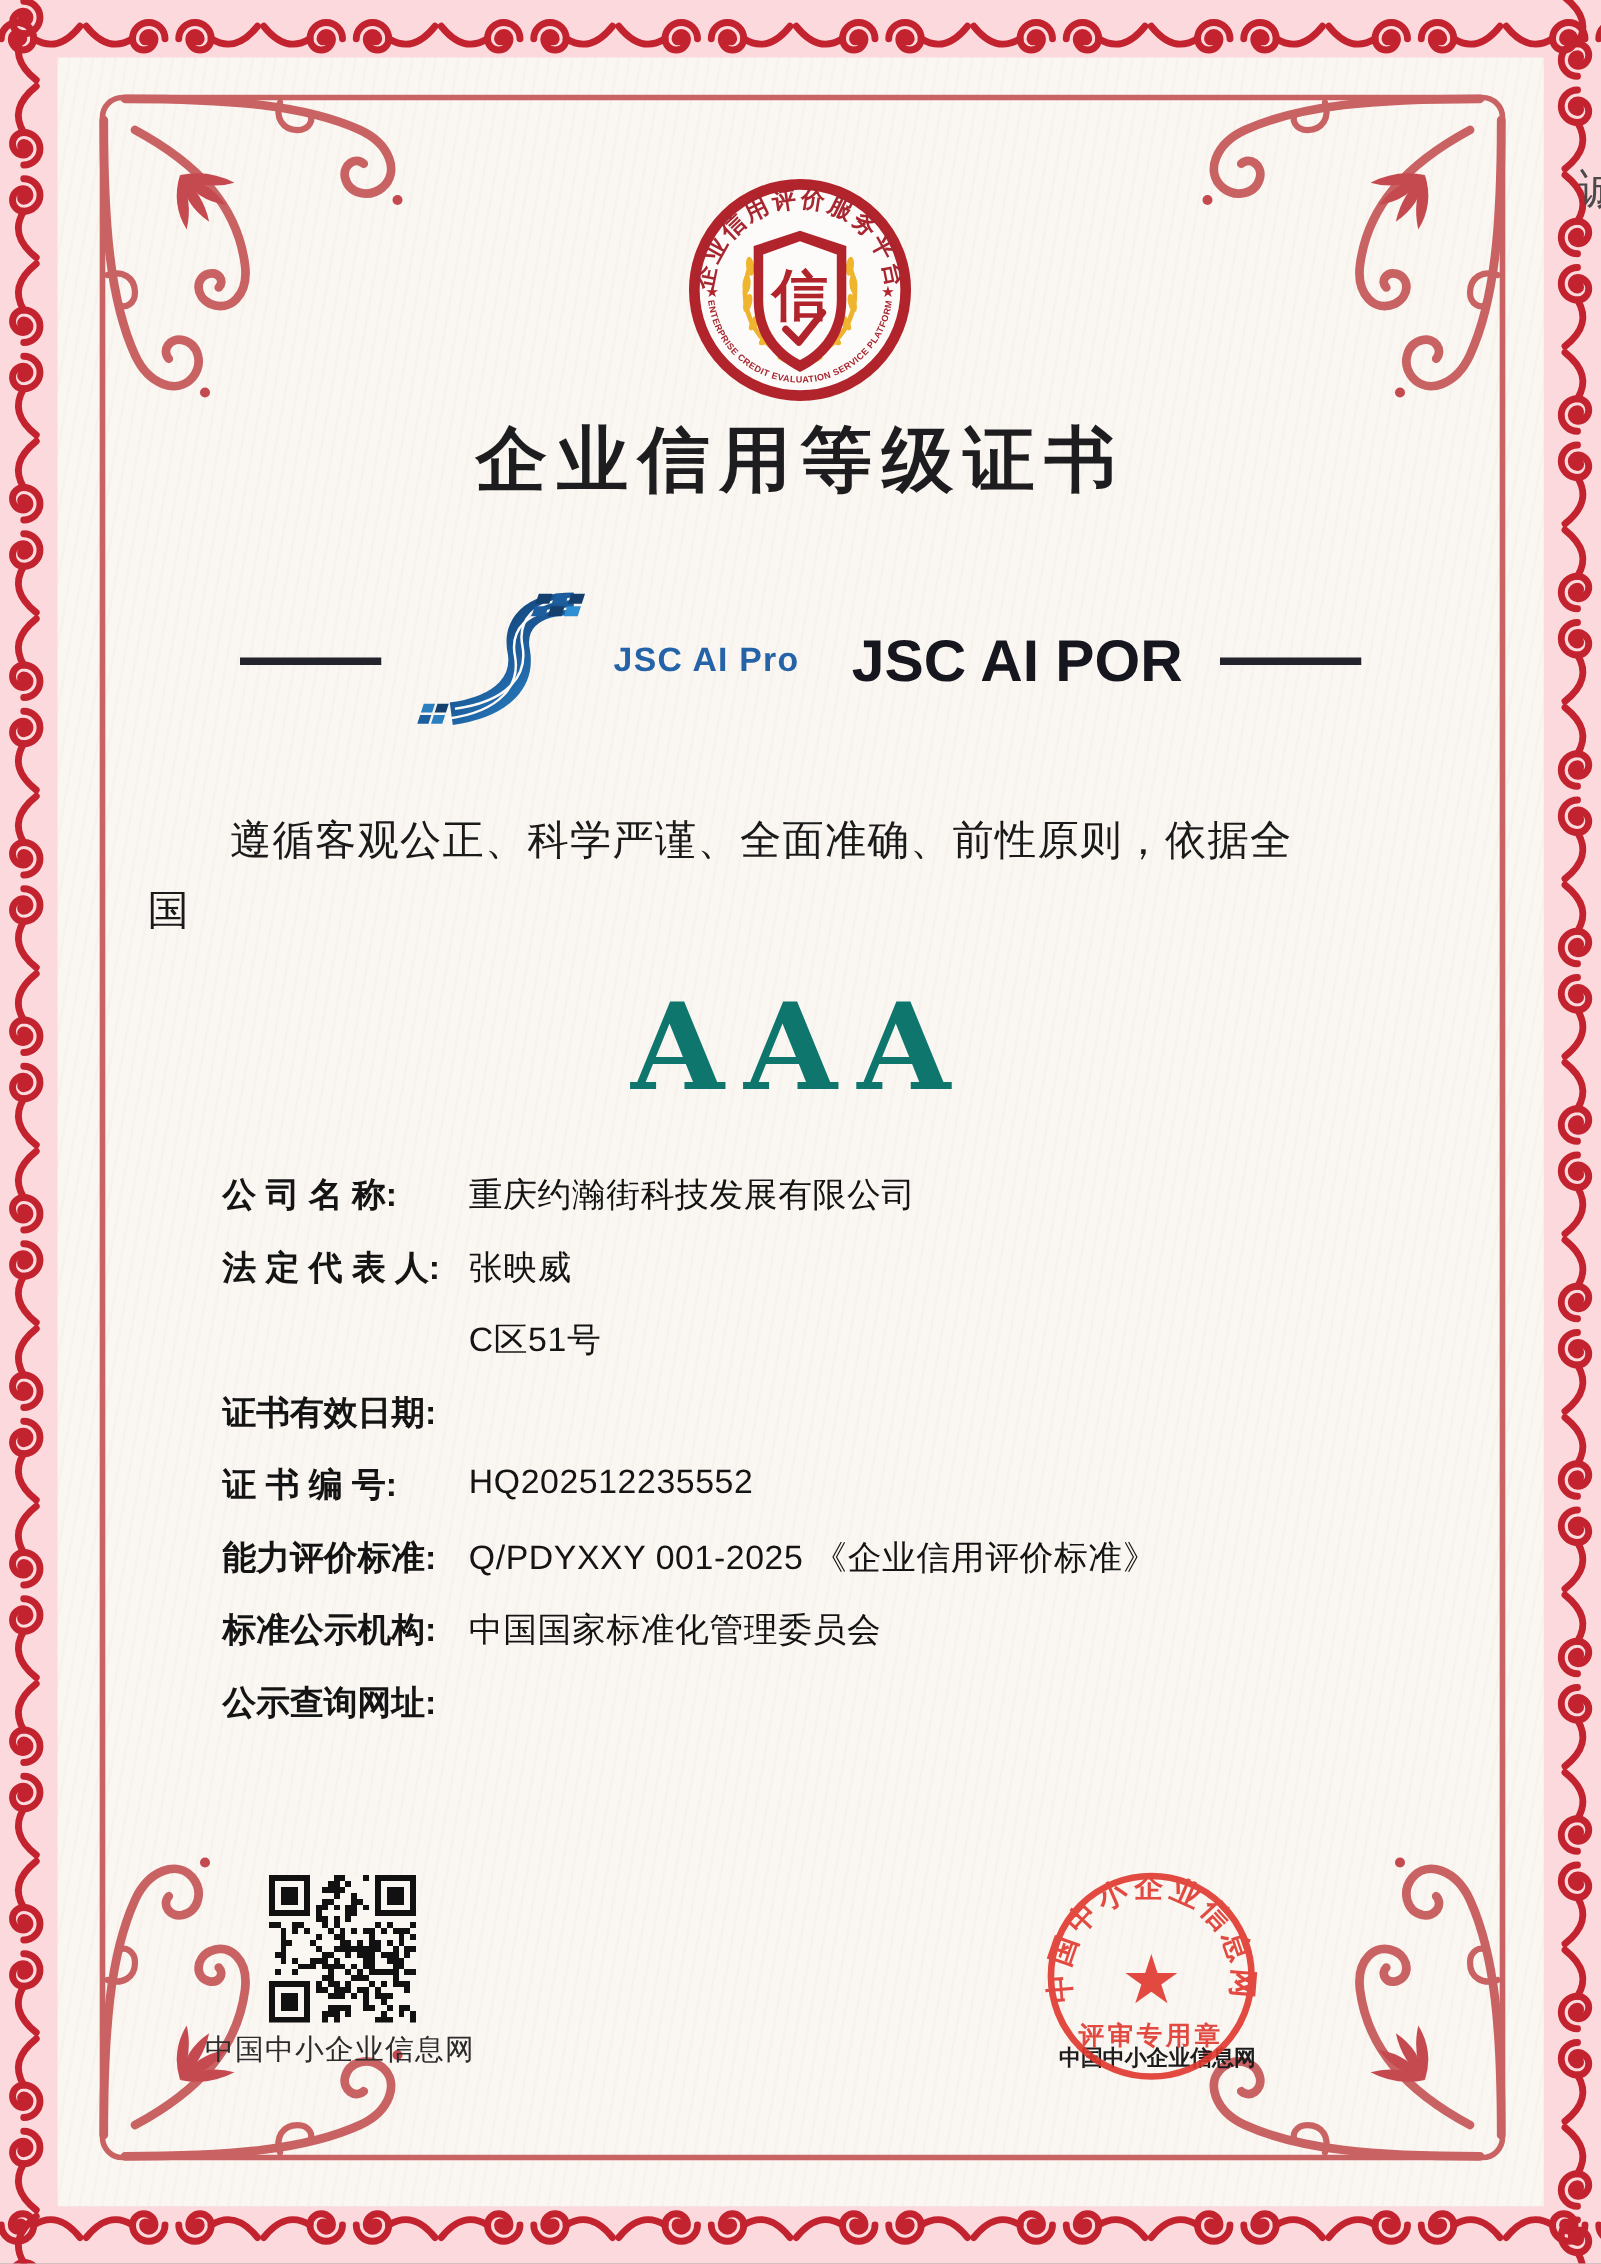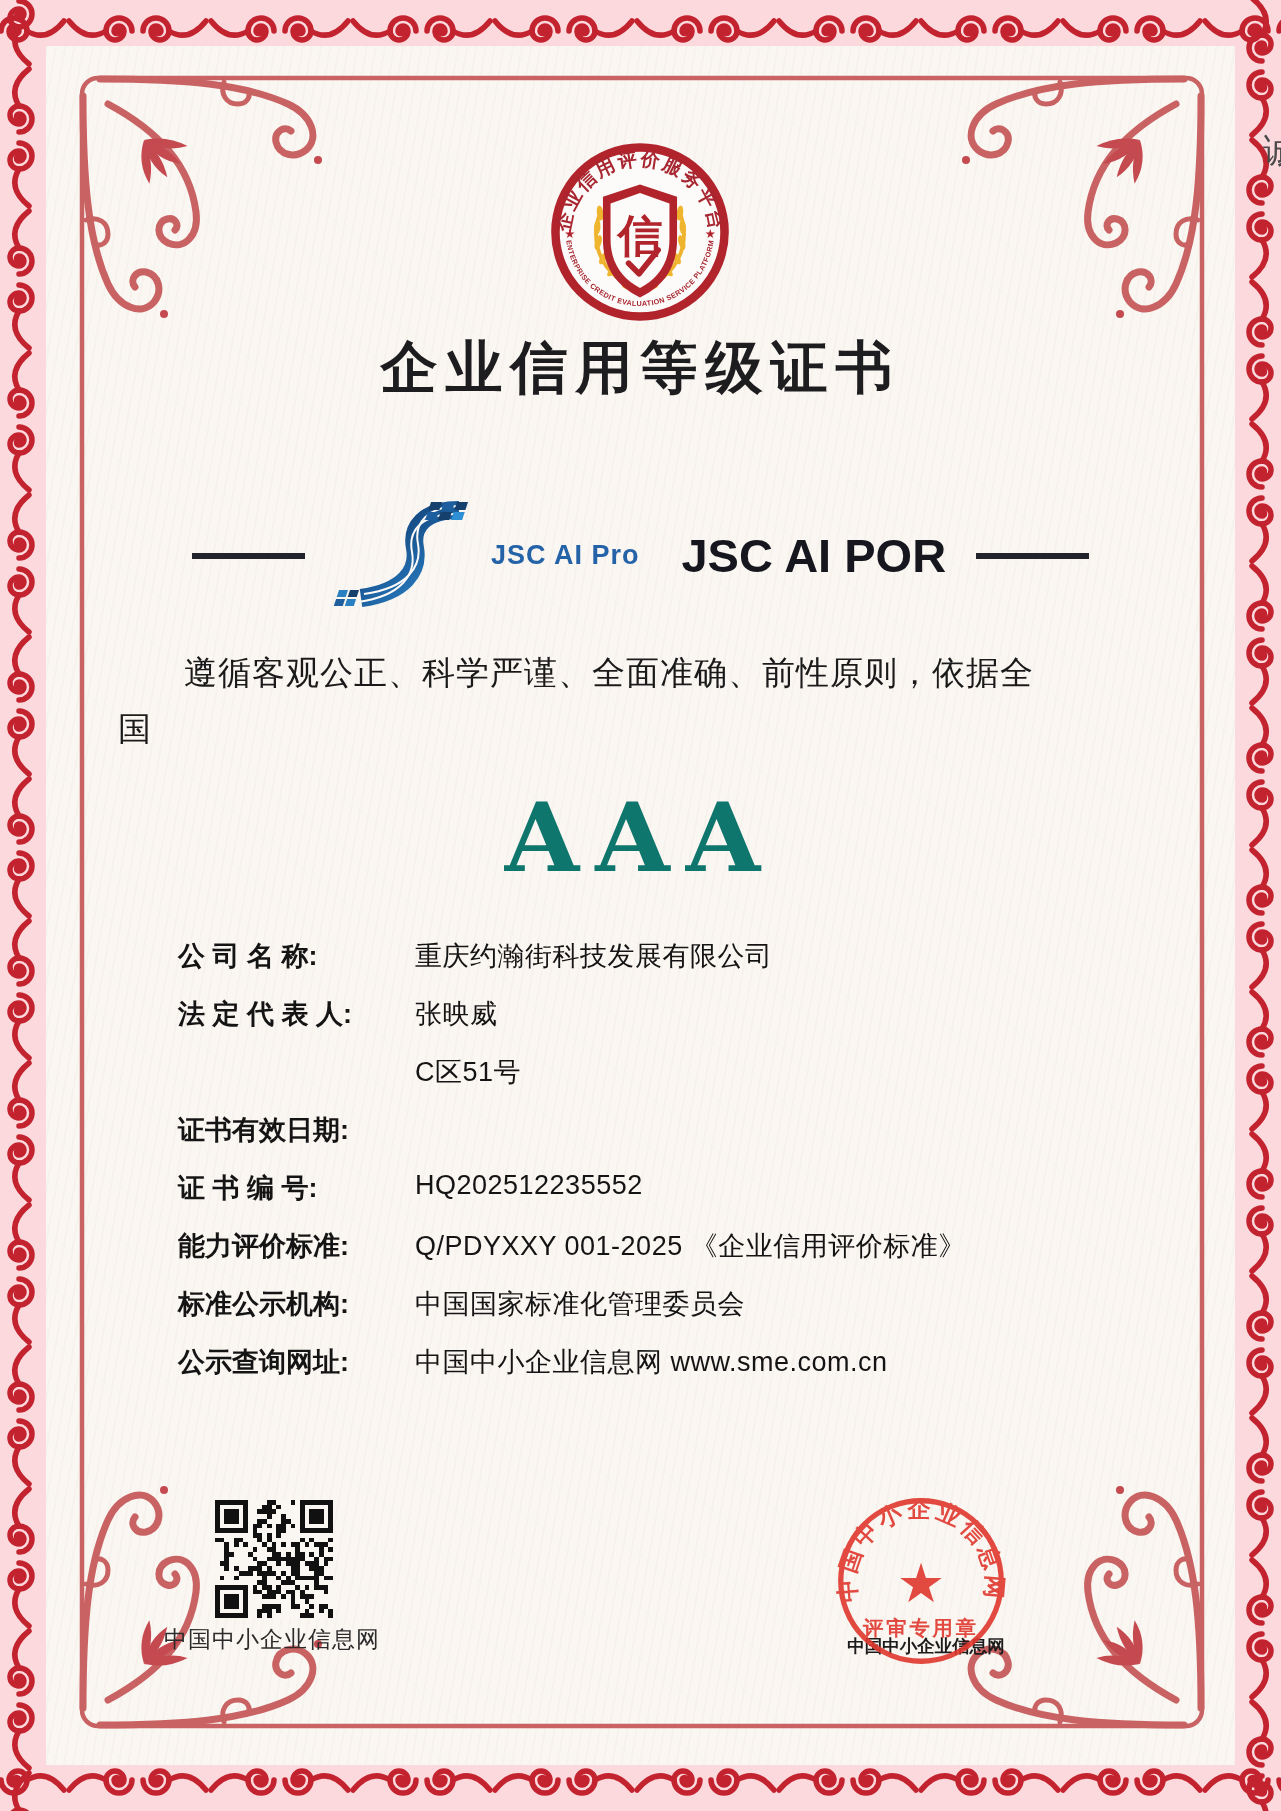--- a/index.html
+++ b/index.html
@@ -18,42 +18,42 @@
   #border-bottom{left:0;bottom:3px;}
   #border-left{left:1px;top:0;}
   #border-right{right:1px;top:0;}
   .inner-frame{position:absolute;left:74px;top:70px;z-index:2;}
   .emblem{position:absolute;left:545px;top:137px;width:190px;height:190px;z-index:4;}
   .cert-title{
     position:absolute;left:0;top:330px;width:100%;text-align:center;
     font-size:57px;font-weight:800;color:#1d1d1f;letter-spacing:8px;z-index:4;
   }
   .logo-row{
-    position:absolute;left:0;top:493px;width:100%;height:125px;z-index:4;
+    position:absolute;left:0;top:466px;width:100%;height:125px;z-index:4;
     display:flex;align-items:center;justify-content:center;
   }
   .rule{width:113px;height:6px;background:#23232b;}
   .rule.left{margin-right:26px;}
   .rule.right{margin-left:30px;}
   .logo-mark{width:150px;height:112px;}
   .logo-small{font-size:27px;font-weight:700;color:#2563a8;margin-left:10px;letter-spacing:1px;}
   .logo-big{font-size:47px;font-weight:800;color:#16161e;margin-left:42px;letter-spacing:0px;}
   .statement{
     position:absolute;left:118px;top:645px;width:916px;z-index:4;
     font-family:"Liberation Serif","DejaVu Serif",serif;
     font-size:33px;line-height:56px;color:#1a1a1a;text-align:justify;letter-spacing:1px;
   }
   .statement .indent{text-indent:2em;}
   .rating{
     position:absolute;left:0;top:780px;width:100%;text-align:center;z-index:4;
     font-family:"DejaVu Serif","Liberation Serif",serif;
     font-size:96px;font-weight:700;color:#0f766e;letter-spacing:16px;line-height:1.2;
   }
   .fields{position:absolute;left:178px;top:938px;width:930px;z-index:4;}
-  .field-row{display:flex;margin-bottom:22px;min-height:36px;gap:40px;}
+  .field-row{display:flex;margin-bottom:22px;min-height:36px;}
   .field-label{flex:0 0 197px;font-size:27px;font-weight:700;color:#141414;white-space:nowrap;}
   .field-value{font-size:27px;font-weight:500;color:#141414;letter-spacing:0.5px;}
   .qr-block{position:absolute;left:215px;top:1500px;z-index:4;}
   .qr-caption{
     position:absolute;left:152px;top:1624px;width:240px;text-align:center;z-index:4;
     font-size:23px;color:#2b2b2b;letter-spacing:1px;
   }
   .seal-underlay{
     position:absolute;left:846px;top:1634px;width:160px;text-align:center;z-index:4;
     font-size:17.5px;font-weight:700;color:#1c1c1c;white-space:nowrap;
@@ -307,21 +307,20 @@
     <div class="field-row">
       <div class="field-label">能力评价标准:</div>
       <div class="field-value">Q/PDYXXY 001-2025 《企业信用评价标准》</div>
     </div>
     <div class="field-row">
       <div class="field-label">标准公示机构:</div>
       <div class="field-value">中国国家标准化管理委员会</div>
     </div>
     <div class="field-row">
       <div class="field-label">公示查询网址:</div>
-      <div class="field-value">中国中小企业信息网  www.sme.com.cn</div>
     </div>
   </div>
 
   <svg id="qr-svg" class="qr-block" width="118" height="118" viewBox="0 0 25 25" shape-rendering="crispEdges">
       <rect x="0" y="0" width="25" height="25" fill="#faf6f2"></rect>
       <rect x="0" y="0" width="7" height="7" fill="#111"></rect>
       <rect x="1" y="1" width="5" height="5" fill="#faf6f2"></rect>
       <rect x="2" y="2" width="3" height="3" fill="#111"></rect>
       <rect x="18" y="0" width="7" height="7" fill="#111"></rect>
       <rect x="19" y="1" width="5" height="5" fill="#faf6f2"></rect>

